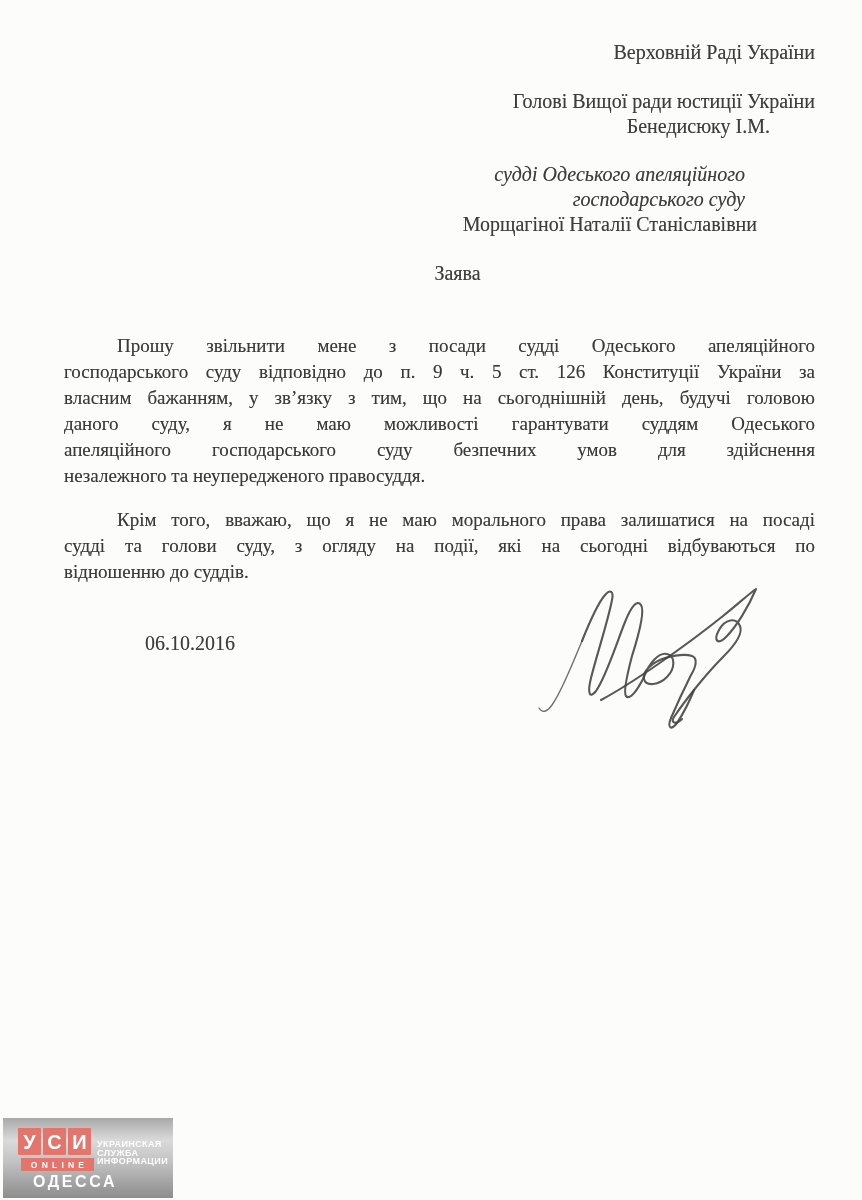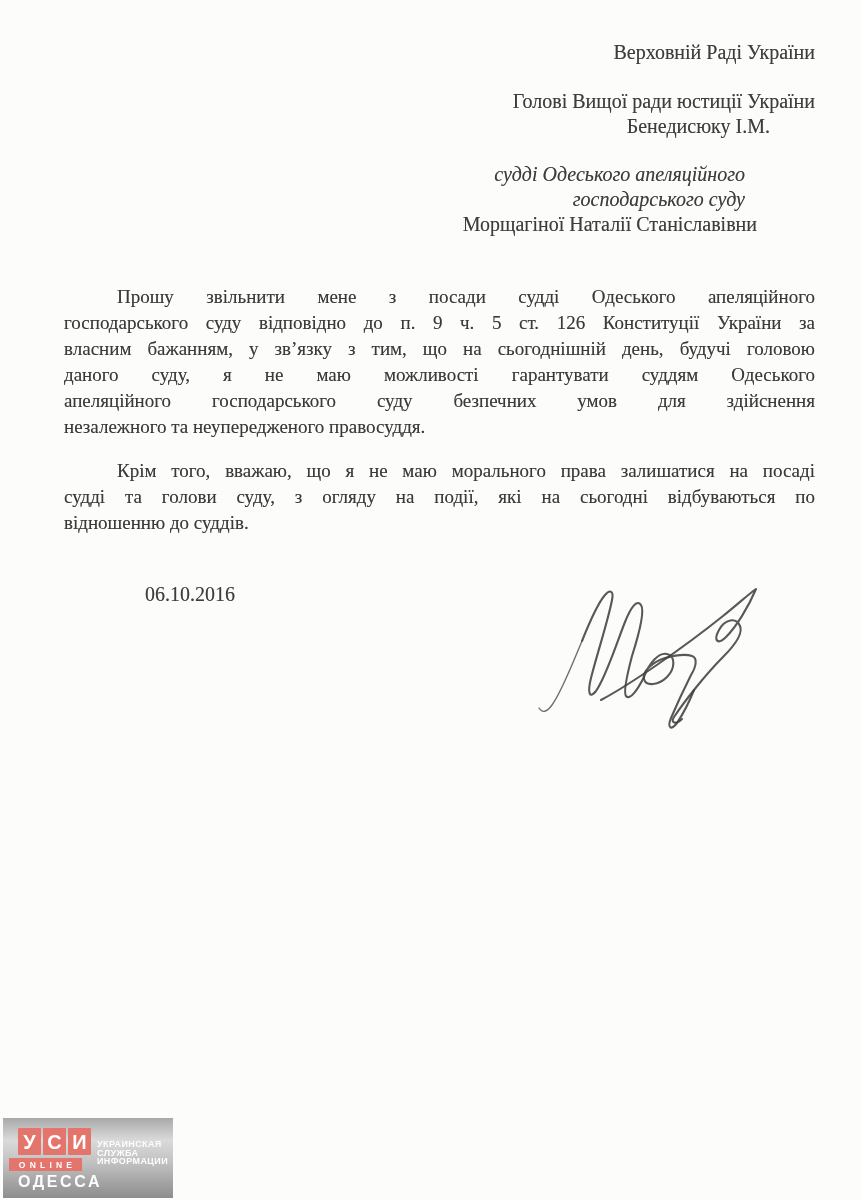--- a/index.html
+++ b/index.html
@@ -53,25 +53,25 @@
     background:linear-gradient(180deg,#a9a9a9 0%,#dadada 28%,#c2c2c2 55%,#8d8d8d 100%);
     font-family:"Liberation Sans", sans-serif;
   }
   .logo-row{position:absolute;left:15px;top:10px;display:flex;gap:2px;}
   .usi-sq{width:23px;height:27px;background:#e4756d;border-radius:1px;
           display:flex;align-items:center;justify-content:center;
           color:#fff;font-weight:bold;font-size:20px;line-height:1;}
   .org{position:absolute;left:94px;top:22px;color:#fdfdfd;
        font-size:9px;line-height:8.6px;font-weight:bold;letter-spacing:.4px;
        white-space:nowrap;}
-  .online-bar{position:absolute;left:6px;top:40px;width:73px;height:13px;
+  .online-bar{position:absolute;left:18px;top:40px;width:73px;height:13px;
        background:#e4756d;color:#fff;font-size:8.5px;font-weight:bold;
        letter-spacing:4.2px;display:flex;align-items:center;justify-content:center;
        text-indent:4px;}
-  .odessa{position:absolute;left:15px;top:55px;color:#fdfdfd;
+  .odessa{position:absolute;left:30px;top:55px;color:#fdfdfd;
        font-size:16px;font-weight:bold;letter-spacing:2.6px;line-height:18px;text-align:center;}
 </style>
 </head>
 <body>
 
 <div class="page">
   <div class="content">
 
     <div class="addr addr1">
       <div>Верховній Раді України</div>
@@ -81,20 +81,21 @@
       <div>Голові Вищої ради юстиції України</div>
       <div class="mr45">Бенедисюку І.М.</div>
     </div>
 
     <div class="addr addr3">
       <div class="mr70">судді Одеського апеляційного</div>
       <div class="mr70">господарського суду</div>
       <div class="mr58">Морщагіної Наталії Станіславівни</div>
     </div>
 
+    <div class="title">Заява</div>
 
     <div class="para p1">
       <div class="ln first">Прошу звільнити мене з посади судді Одеського апеляційного</div>
       <div class="ln">господарського суду відповідно до п. 9 ч. 5 ст. 126 Конституції України за</div>
       <div class="ln">власним бажанням, у зв’язку з тим, що на сьогоднішній день, будучі головою</div>
       <div class="ln">даного суду, я не маю можливості гарантувати суддям Одеського</div>
       <div class="ln">апеляційного господарського суду безпечних умов для здійснення</div>
       <div class="ln last">незалежного та неупередженого правосуддя.</div>
     </div>
 

